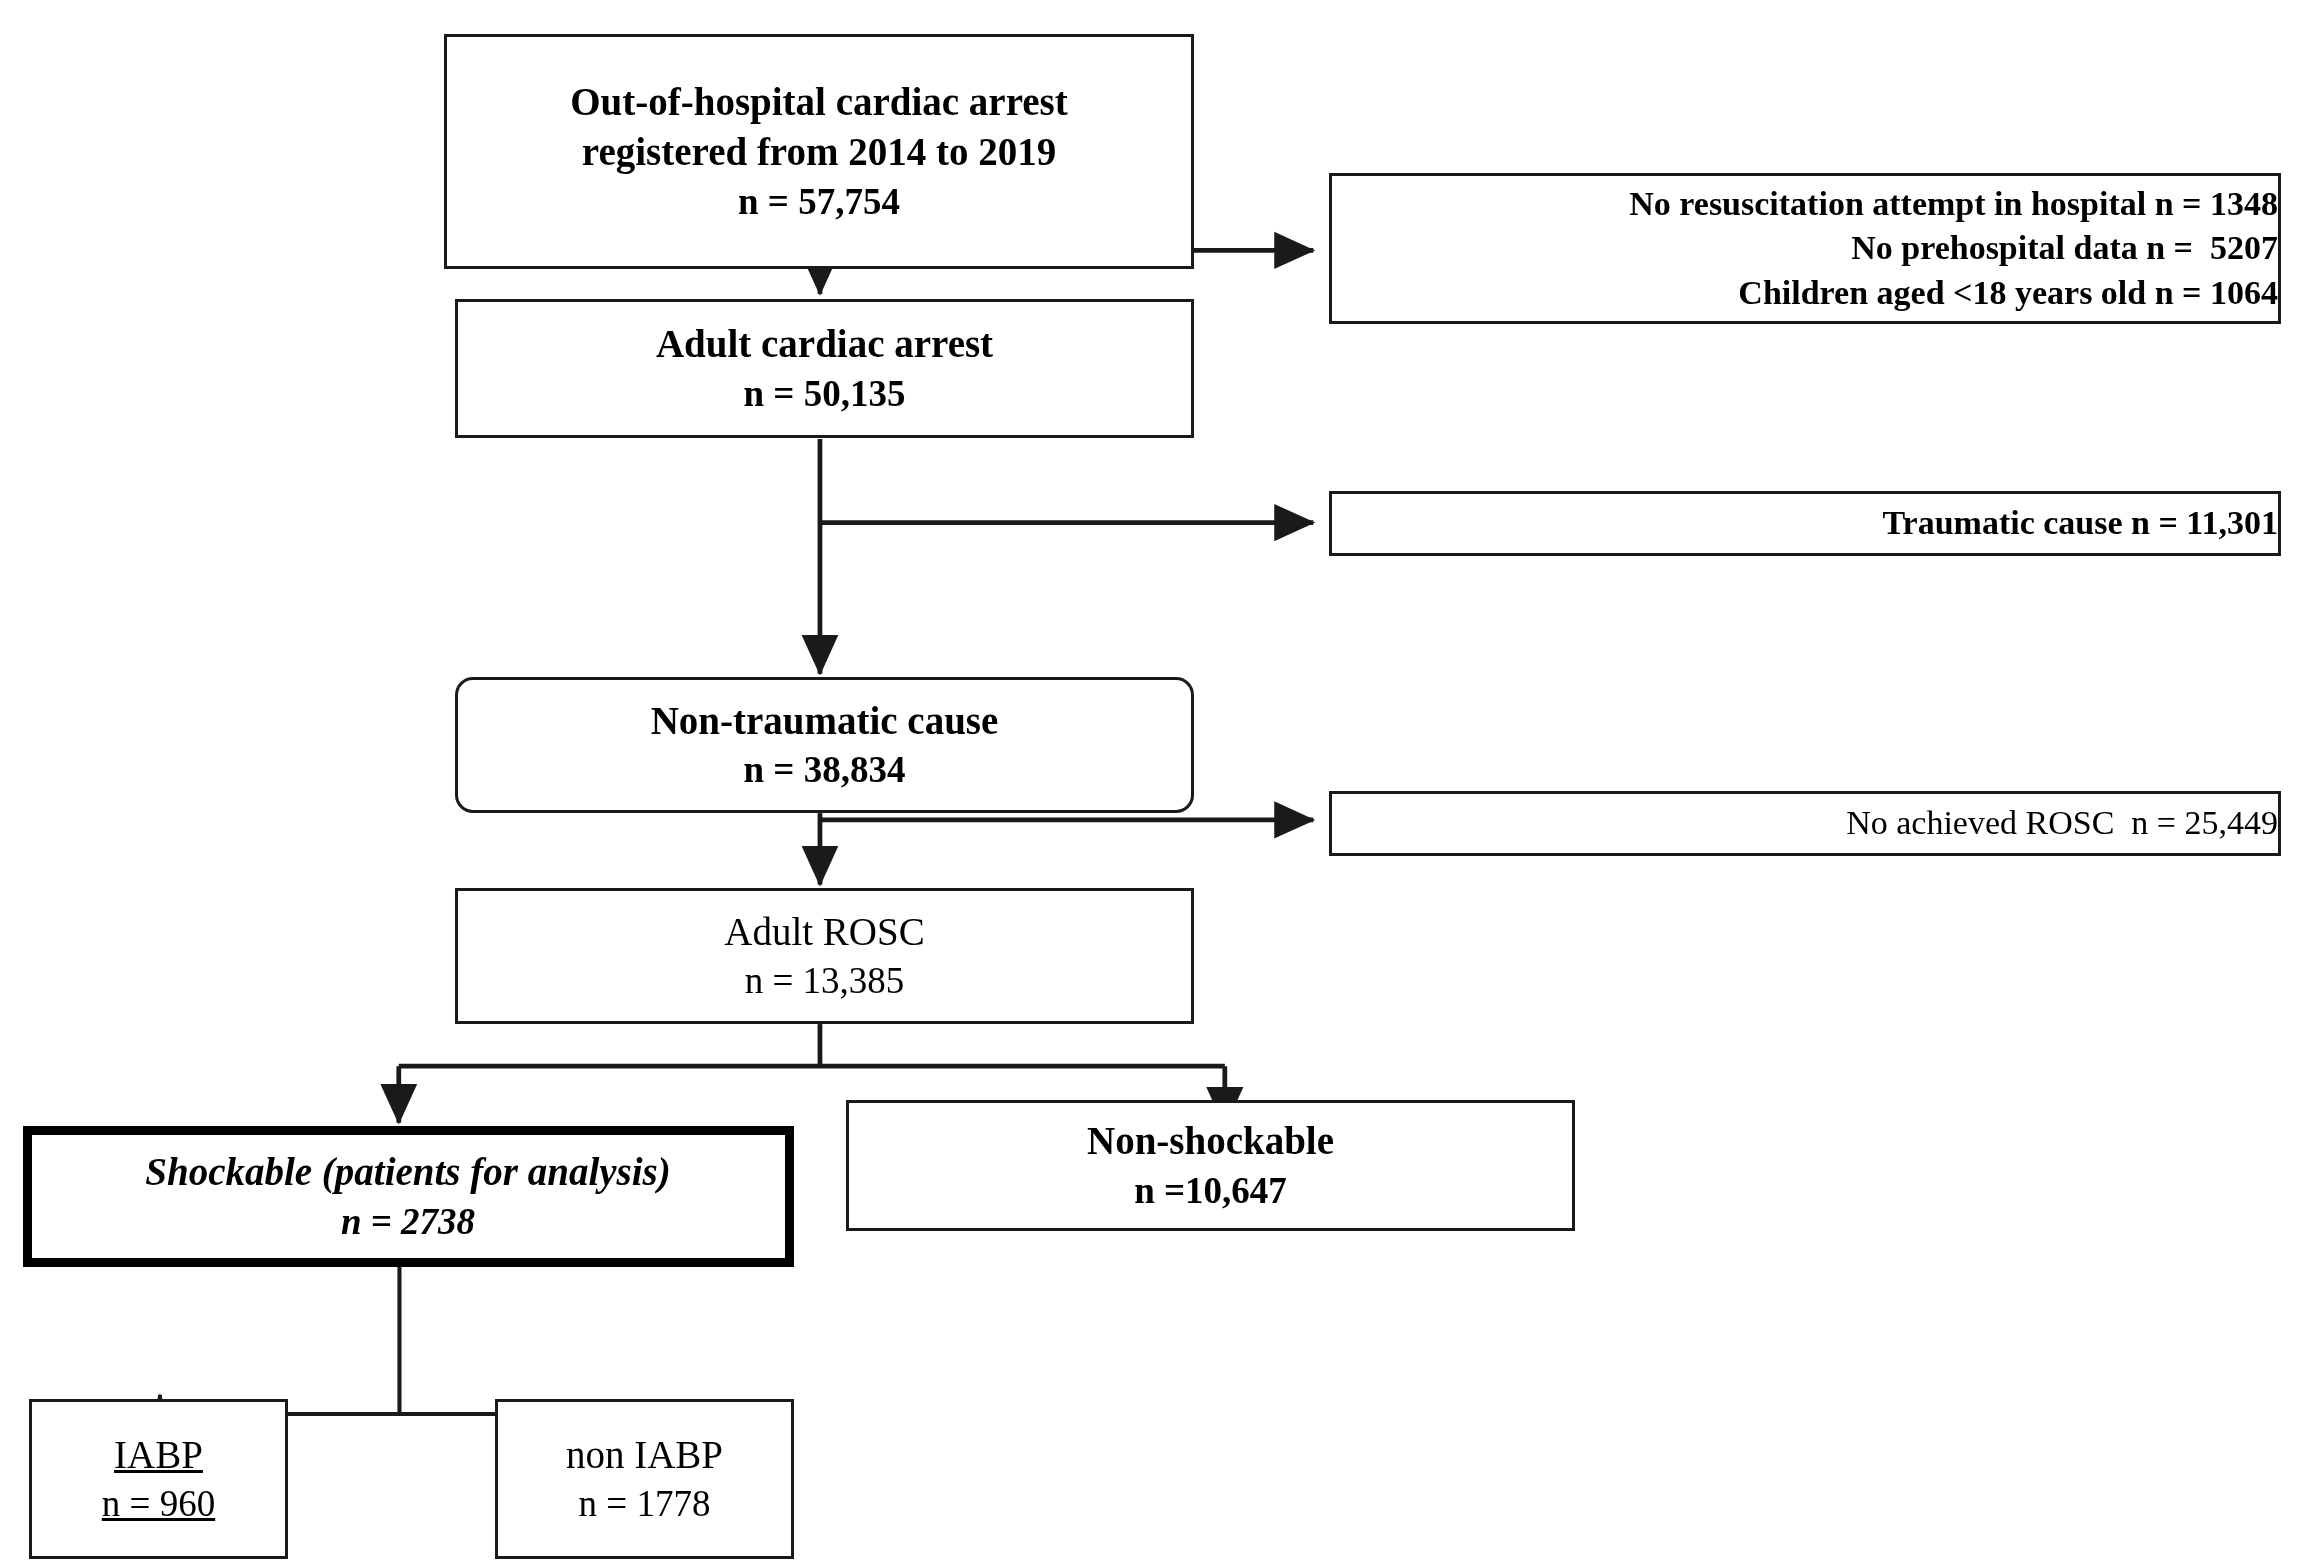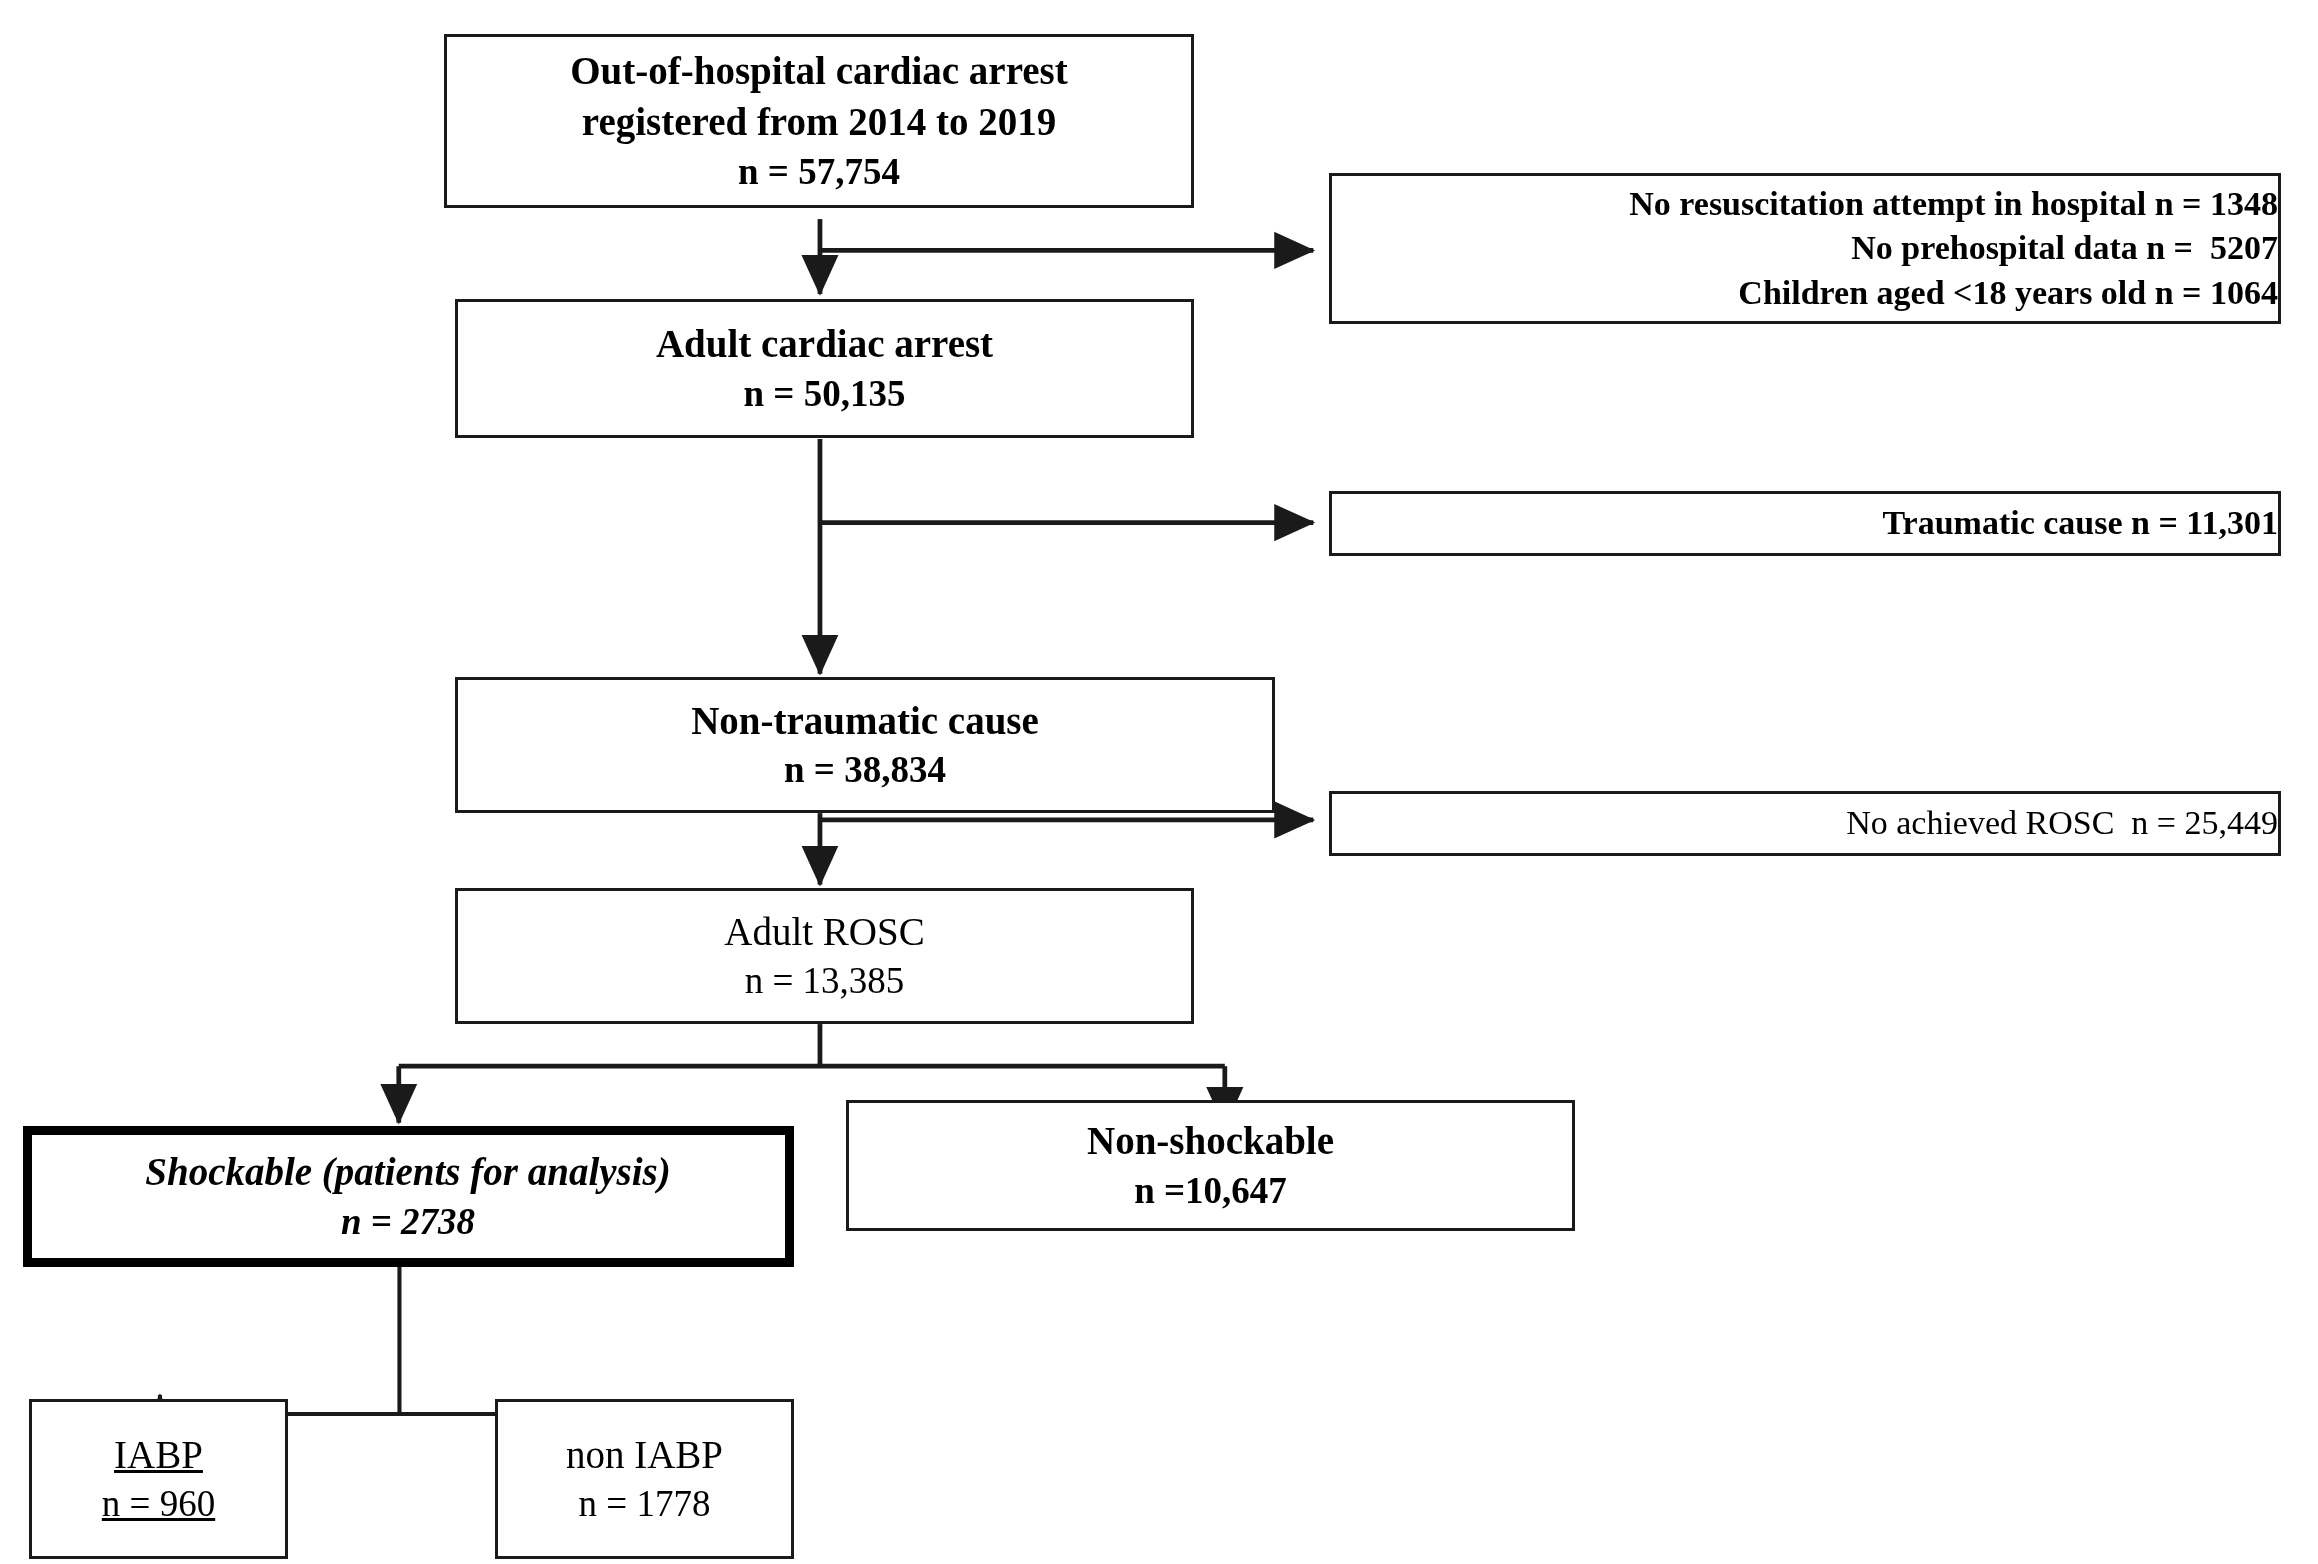--- a/index.html
+++ b/index.html
@@ -108,32 +108,32 @@
 
     <g>
       <line x1="587" y1="1862" x2="587" y2="2078" stroke="#1a1a1a" stroke-width="6"></line>
       <line x1="235" y1="2078" x2="940" y2="2078" stroke="#1a1a1a" stroke-width="6"></line>
       <line x1="235" y1="2078" x2="235" y2="2050" stroke="#1a1a1a" stroke-width="6" marker-end="url(#arrowhead)" transform="translate(0,0)"></line>
       <line x1="235" y1="2078" x2="235" y2="2178" stroke="#1a1a1a" stroke-width="6" marker-end="url(#arrowhead)"></line>
       <line x1="940" y1="2078" x2="940" y2="2178" stroke="#1a1a1a" stroke-width="6" marker-end="url(#arrowhead)"></line>
     </g>
   </svg>
 
-  <div class="node bold" style="left:444px; top:34px; width:750px; height:174px;">
+  <div class="node bold" style="left:444px; top:34px; width:750px; height:235px;">
     <span class="node-line t-title">Out-of-hospital cardiac arrest</span>
     <span class="node-line t-title">registered from 2014 to 2019</span>
     <span class="node-line t-count">n = 57,754</span>
   </div>
 
   <div class="node bold" style="left:455px; top:299px; width:739px; height:139px;">
     <span class="node-line t-title">Adult cardiac arrest</span>
     <span class="node-line t-count">n = 50,135</span>
   </div>
 
-  <div class="node bold" style="left:455px; top:677px; width:820px; height:136px;">
+  <div class="node bold" style="left:455px; top:677px; width:739px; height:136px;border-radius:18px;">
     <span class="node-line t-title">Non-traumatic cause</span>
     <span class="node-line t-count">n = 38,834</span>
   </div>
 
   <div class="node" style="left:455px; top:888px; width:739px; height:136px;">
     <span class="node-line t-title">Adult ROSC</span>
     <span class="node-line t-count">n = 13,385</span>
   </div>
 
   <div class="node bold thick" style="left:22.5px; top:1126px; width:771px; height:141px;">

